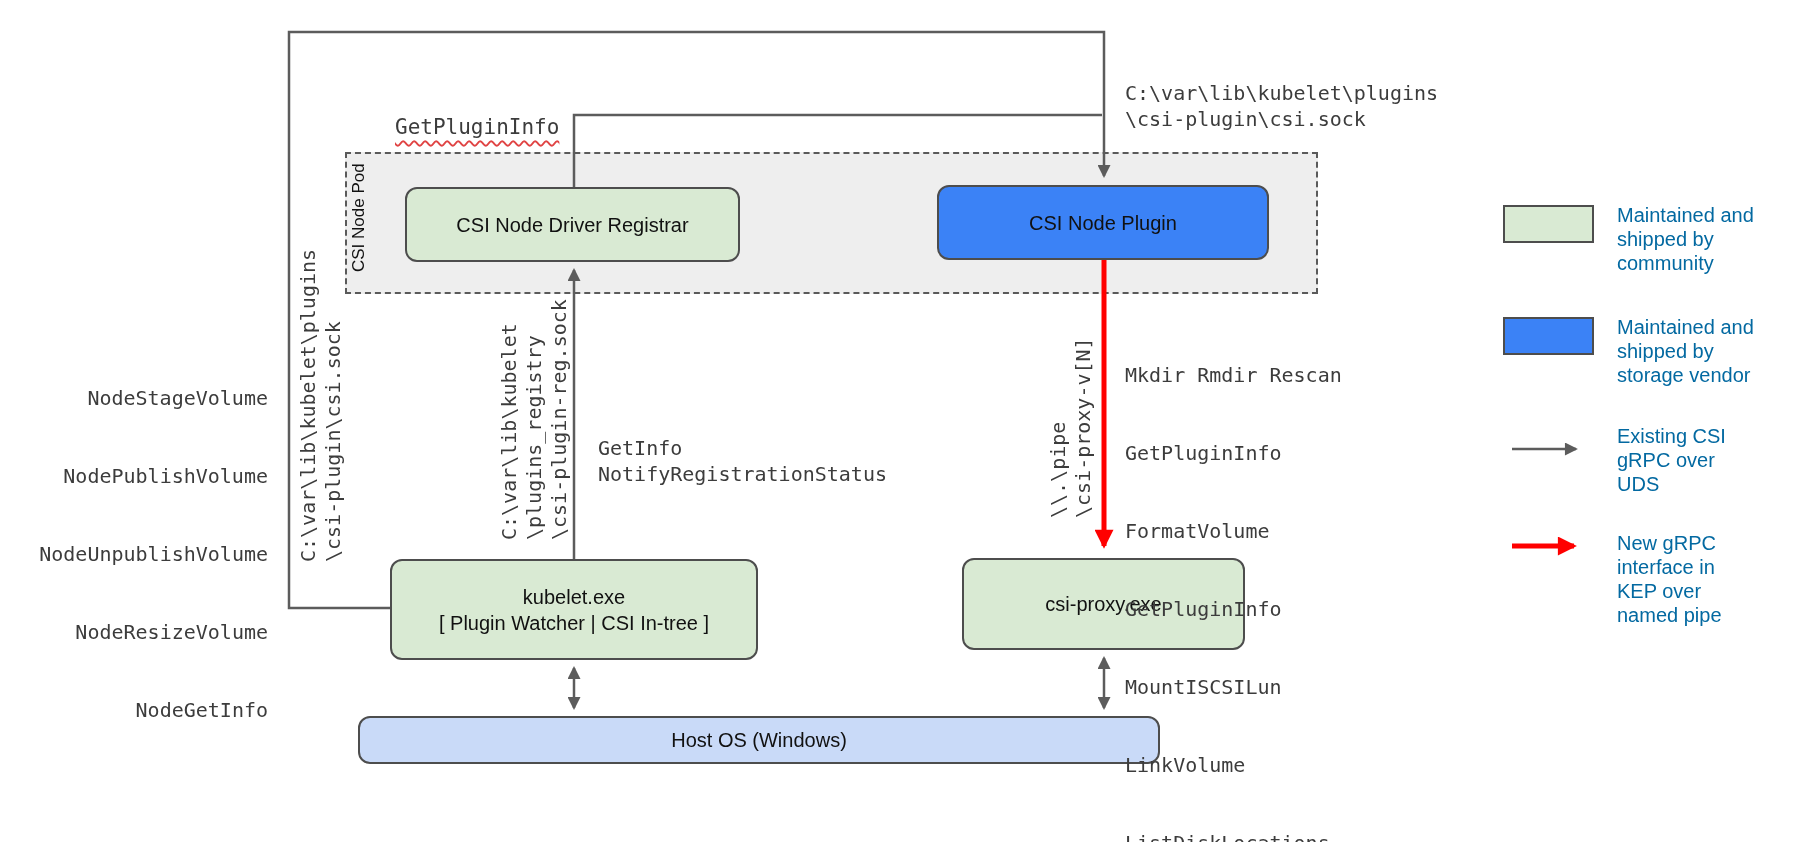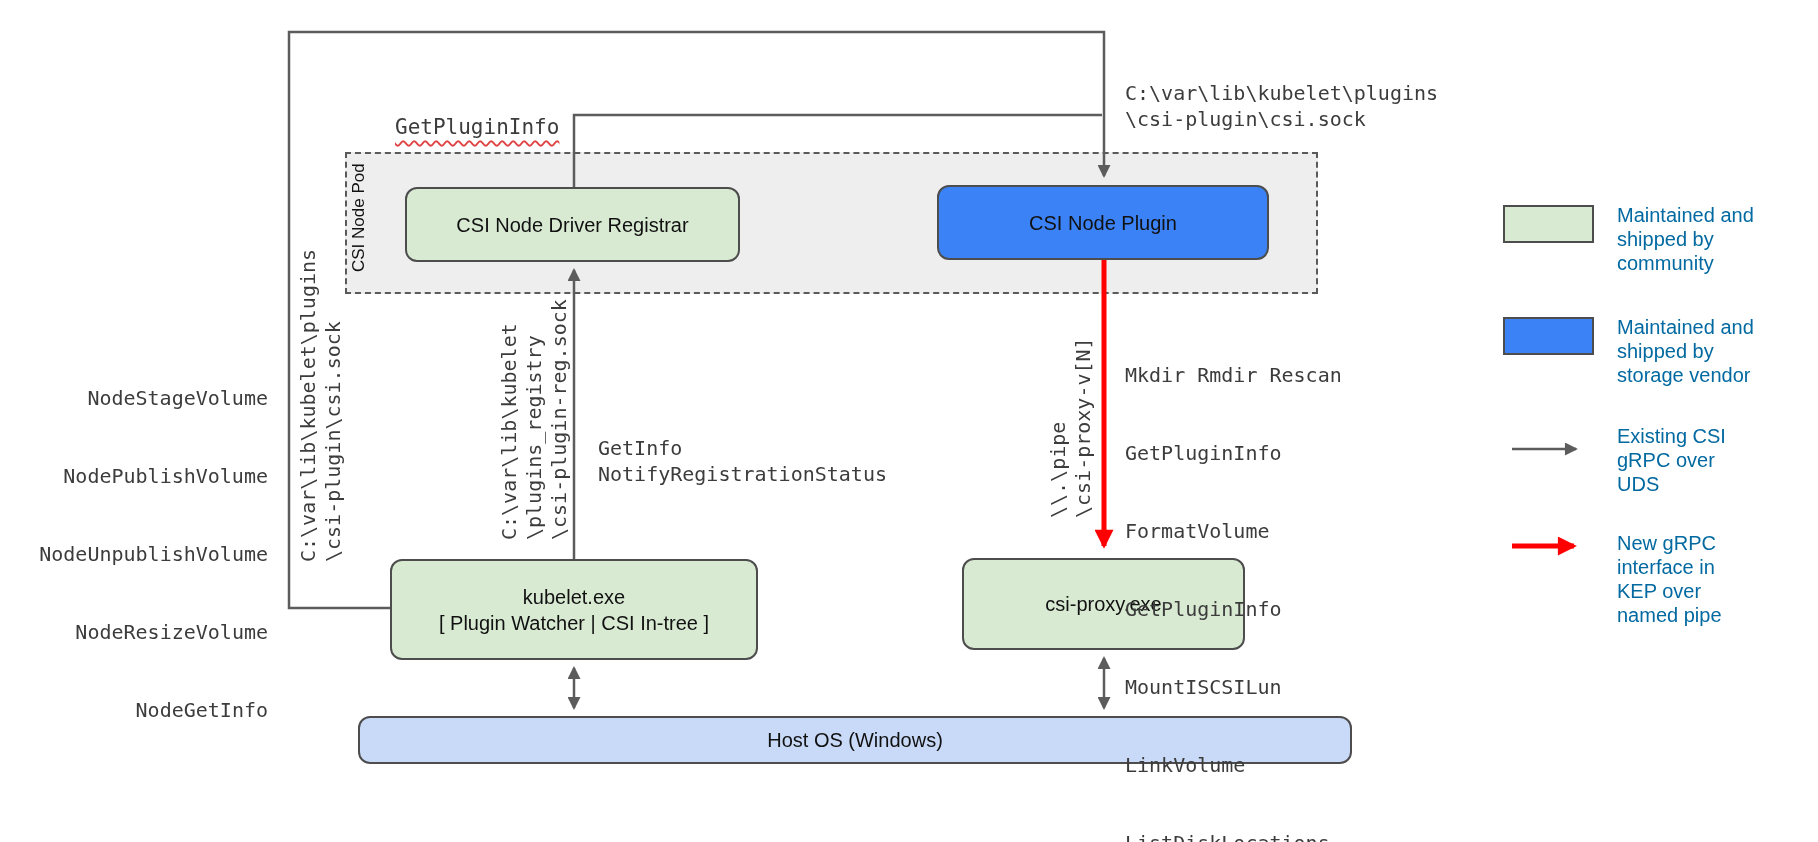--- a/index.html
+++ b/index.html
@@ -70,21 +70,21 @@
   <div class="inner">
     <div>kubelet.exe</div>
     <div>[ Plugin Watcher | CSI In-tree ]</div>
   </div>
 </div>
 
 <div class="node green" style="left:962px;top:558px;width:283px;height:92px;">
   <div class="inner">csi-proxy.exe</div>
 </div>
 
-<div class="node blue" style="left:358px;top:716px;width:994px;height:48px;border-radius:12px;">
+<div class="node blue" style="left:358px;top:716px;width:802px;height:48px;border-radius:12px;">
   <div class="inner">Host OS (Windows)</div>
 </div>
 
 <div class="rot sans" style="left:349px;top:272px;font-size:17px;color:#111;">CSI Node Pod</div>
 
 <div class="abs mono" style="left:395px;top:114px;font-size:21px;"><span class="squiggle">GetPluginInfo</span></div>
 
 <div class="abs mono" style="left:1125px;top:80px;">C:\var\lib\kubelet\plugins
 \csi-plugin\csi.sock</div>
 

